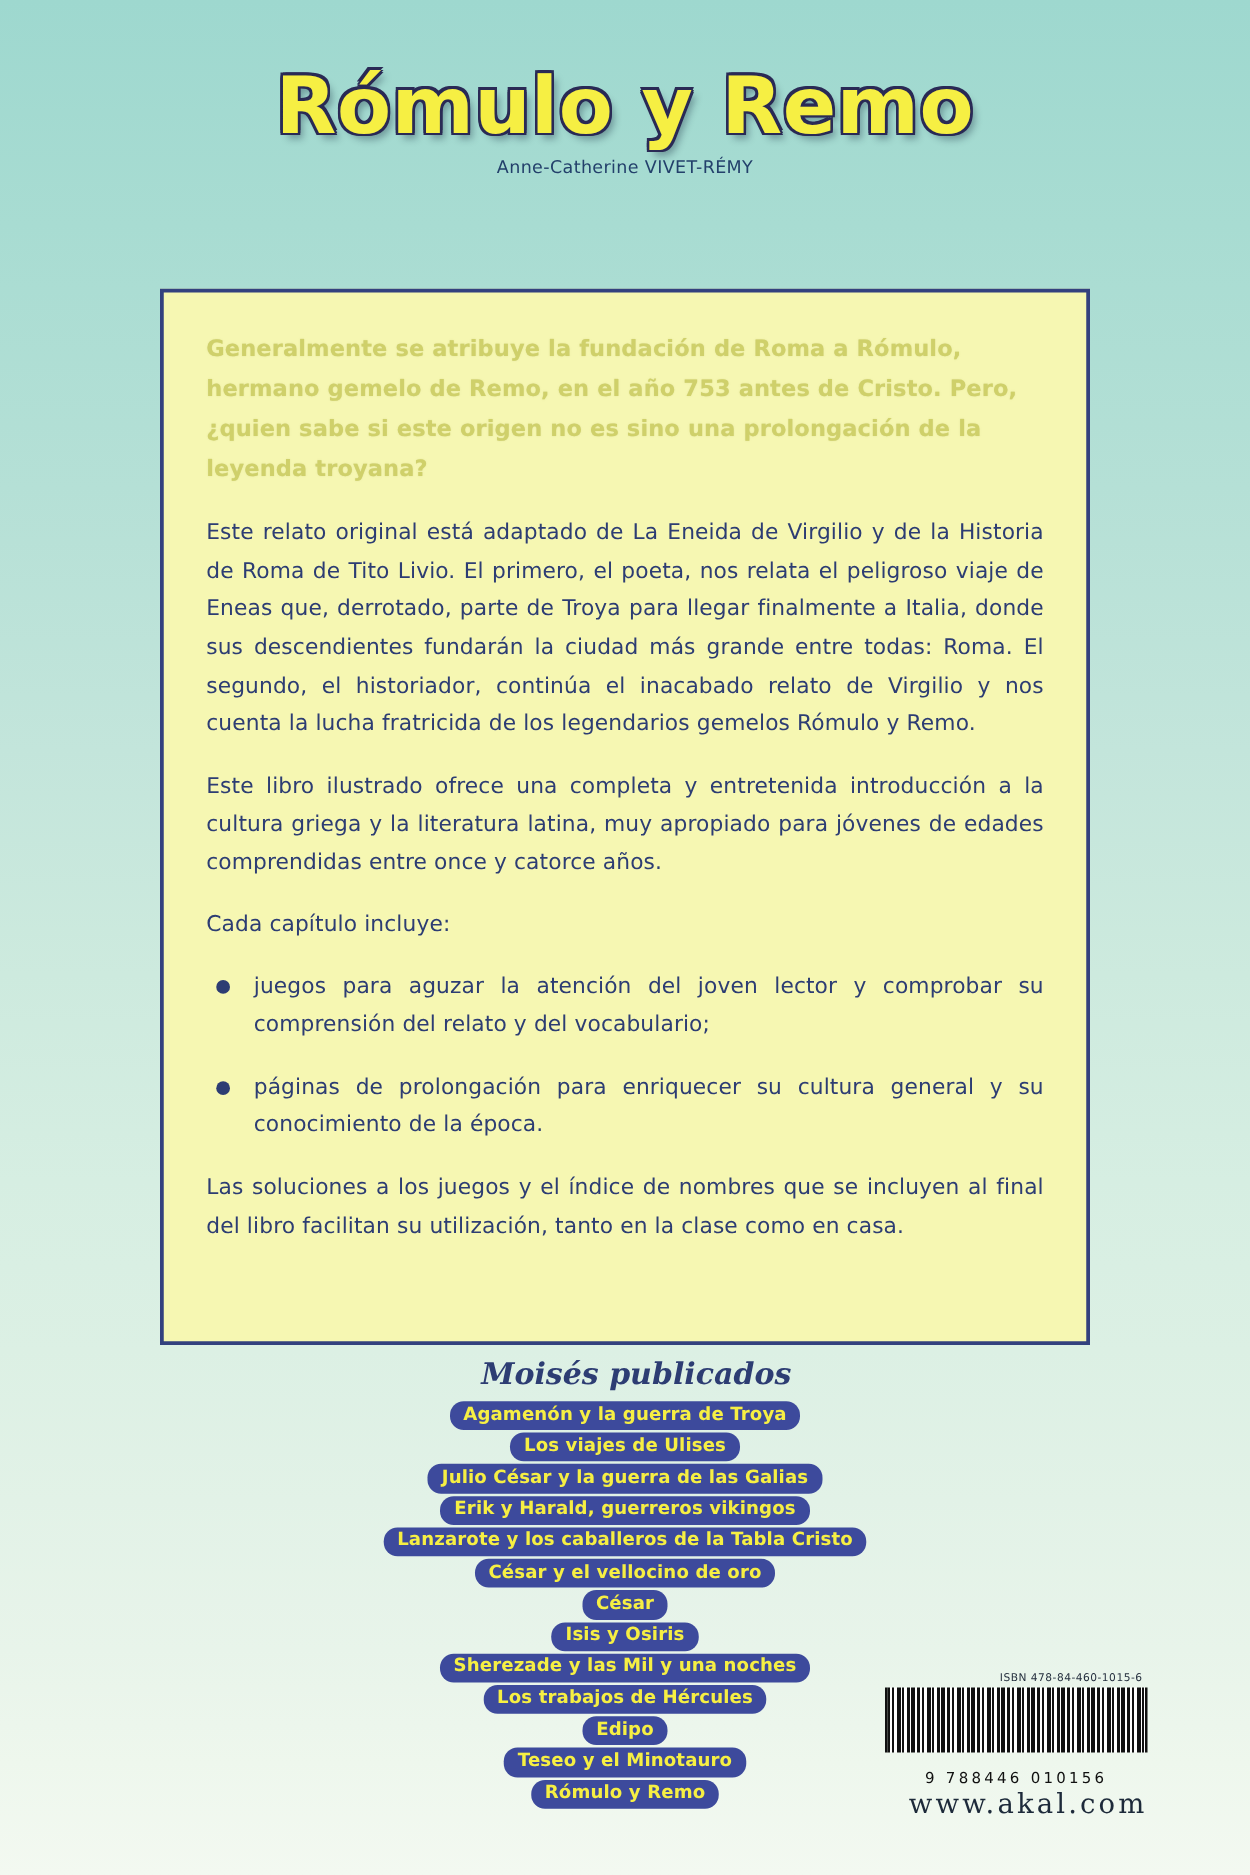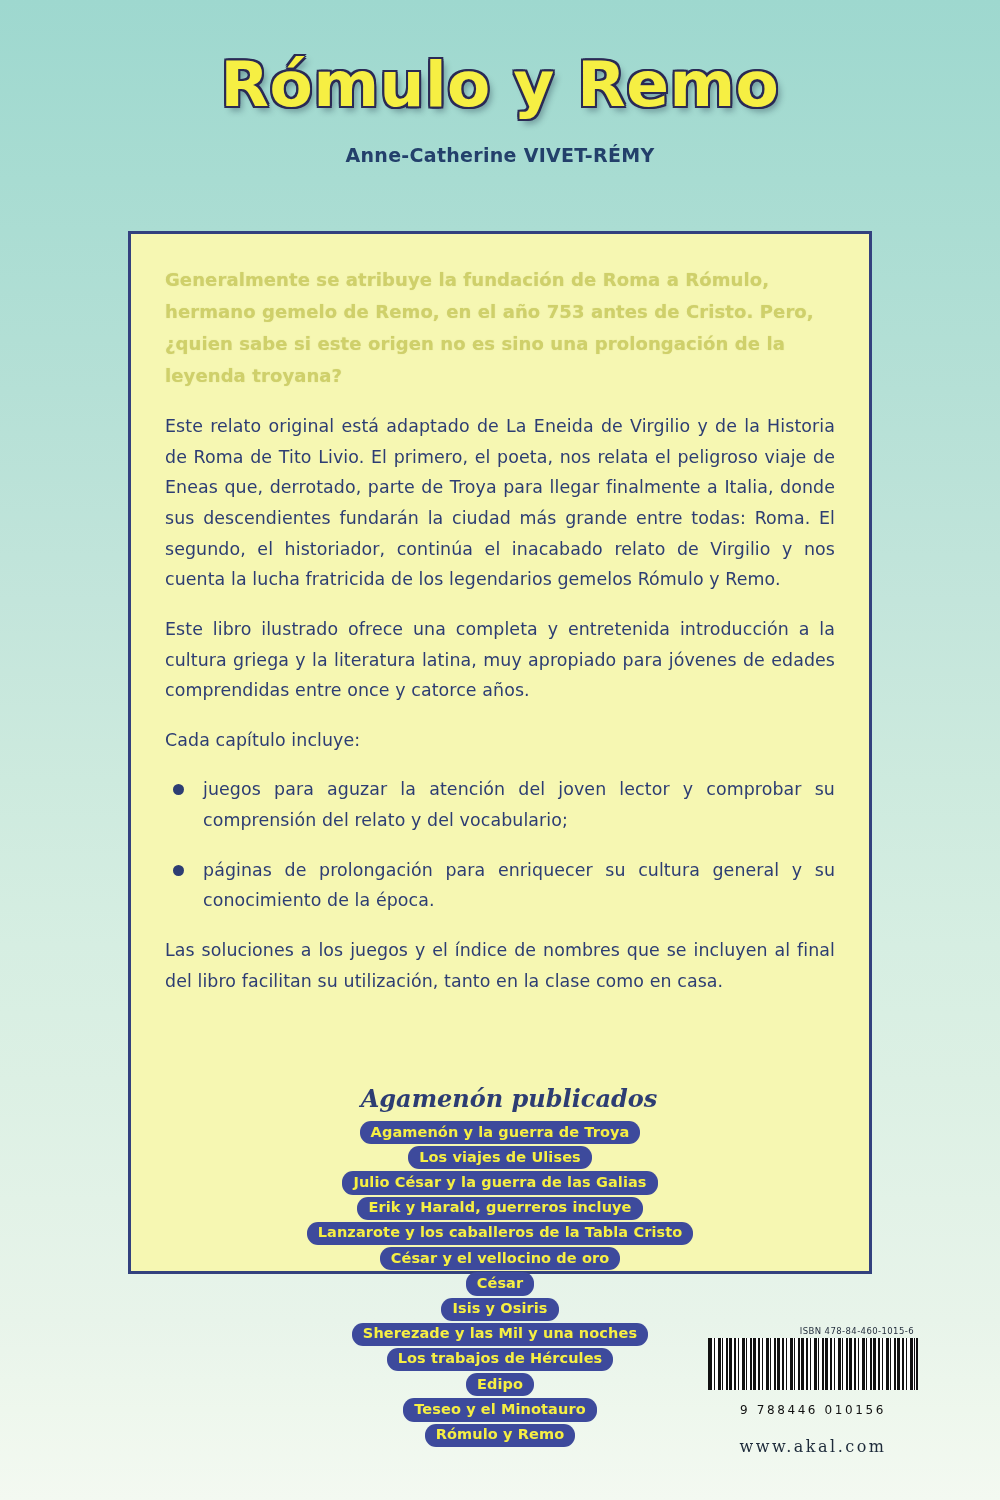--- a/index.html
+++ b/index.html
@@ -51,34 +51,34 @@
        0 -2px 0 #2a2a55,
        2px 2px 0 #2a2a55,
       -2px 2px 0 #2a2a55,
        2px -2px 0 #2a2a55,
       -2px -2px 0 #2a2a55,
        4px 5px 6px rgba(20,40,60,0.35);
     margin: 0;
     line-height: 1.05;
   }
   .book-author {
-    margin-top: 26px;
-    font-family: "DejaVu Sans", sans-serif;
-    font-weight: bold;
-    font-size: 19px;
+    margin-top: 8px;
+    font-family: "DejaVu Sans", sans-serif;
+    font-weight: normal;
+    font-size: 14px;
     letter-spacing: 0.3px;
     color: #23406b;
   }
   
   .blurb-panel {
     position: absolute;
     left: 128px;
     top: 231px;
     width: 744px;
-    height: 1043px;
+    height: 845px;
     background: #f6f7b2;
     border: 3px solid #33417e;
     box-sizing: border-box;
     padding: 30px 34px 0 34px;
   }
   .blurb-panel p {
     margin: 0 0 19px 0;
     font-family: "DejaVu Sans", sans-serif;
     font-size: 17.4px;
     line-height: 1.76;
@@ -174,26 +174,26 @@
     border-right: 2px solid #111;
   }
   .barcode-number {
     font-family: "DejaVu Sans", sans-serif;
     font-size: 12px;
     letter-spacing: 2.6px;
     color: #111;
     margin-top: 13px;
   }
   .website {
-    margin-top: 20px;
+    margin-top: 2px;
     font-family: "DejaVu Serif", serif;
-    font-size: 16px;
+    font-size: 22px;
     letter-spacing: 2.5px;
     color: #1d2a3a;
-    text-align: center;
+    text-align: right;
   }
 </style>
 </head>
 <body>
 
 <div class="page">
 
   <div class="title-block">
     <div class="book-title">Rómulo y Remo</div>
     <div class="book-author">Anne-Catherine VIVET-RÉMY</div>
@@ -209,26 +209,26 @@
       <span>juegos para aguzar la atención del joven lector y comprobar su comprensión del relato y del vocabulario;</span>
     </p>
     <p class="bullet-line">
       <span class="dot"></span>
       <span>páginas de prolongación para enriquecer su cultura general y su conocimiento de la época.</span>
     </p>
     <p>Las soluciones a los juegos y el índice de nombres que se incluyen al final del libro facilitan su utilización, tanto en la clase como en casa.</p>
   </div>
 
   <div class="published">
-    <div class="published-heading">Agamenón publicados</div>
+    <div class="published-heading">Moisés publicados</div>
     <div class="title-list">
       <span class="title-chip">Agamenón y la guerra de Troya</span>
       <span class="title-chip">Los viajes de Ulises</span>
       <span class="title-chip">Julio César y la guerra de las Galias</span>
-      <span class="title-chip">Erik y Harald, guerreros incluye</span>
+      <span class="title-chip">Erik y Harald, guerreros vikingos</span>
       <span class="title-chip">Lanzarote y los caballeros de la Tabla Cristo</span>
       <span class="title-chip">César y el vellocino de oro</span>
       <span class="title-chip">César</span>
       <span class="title-chip">Isis y Osiris</span>
       <span class="title-chip">Sherezade y las Mil y una noches</span>
       <span class="title-chip">Los trabajos de Hércules</span>
       <span class="title-chip">Edipo</span>
       <span class="title-chip">Teseo y el Minotauro</span>
       <span class="title-chip">Rómulo y Remo</span>
     </div>

